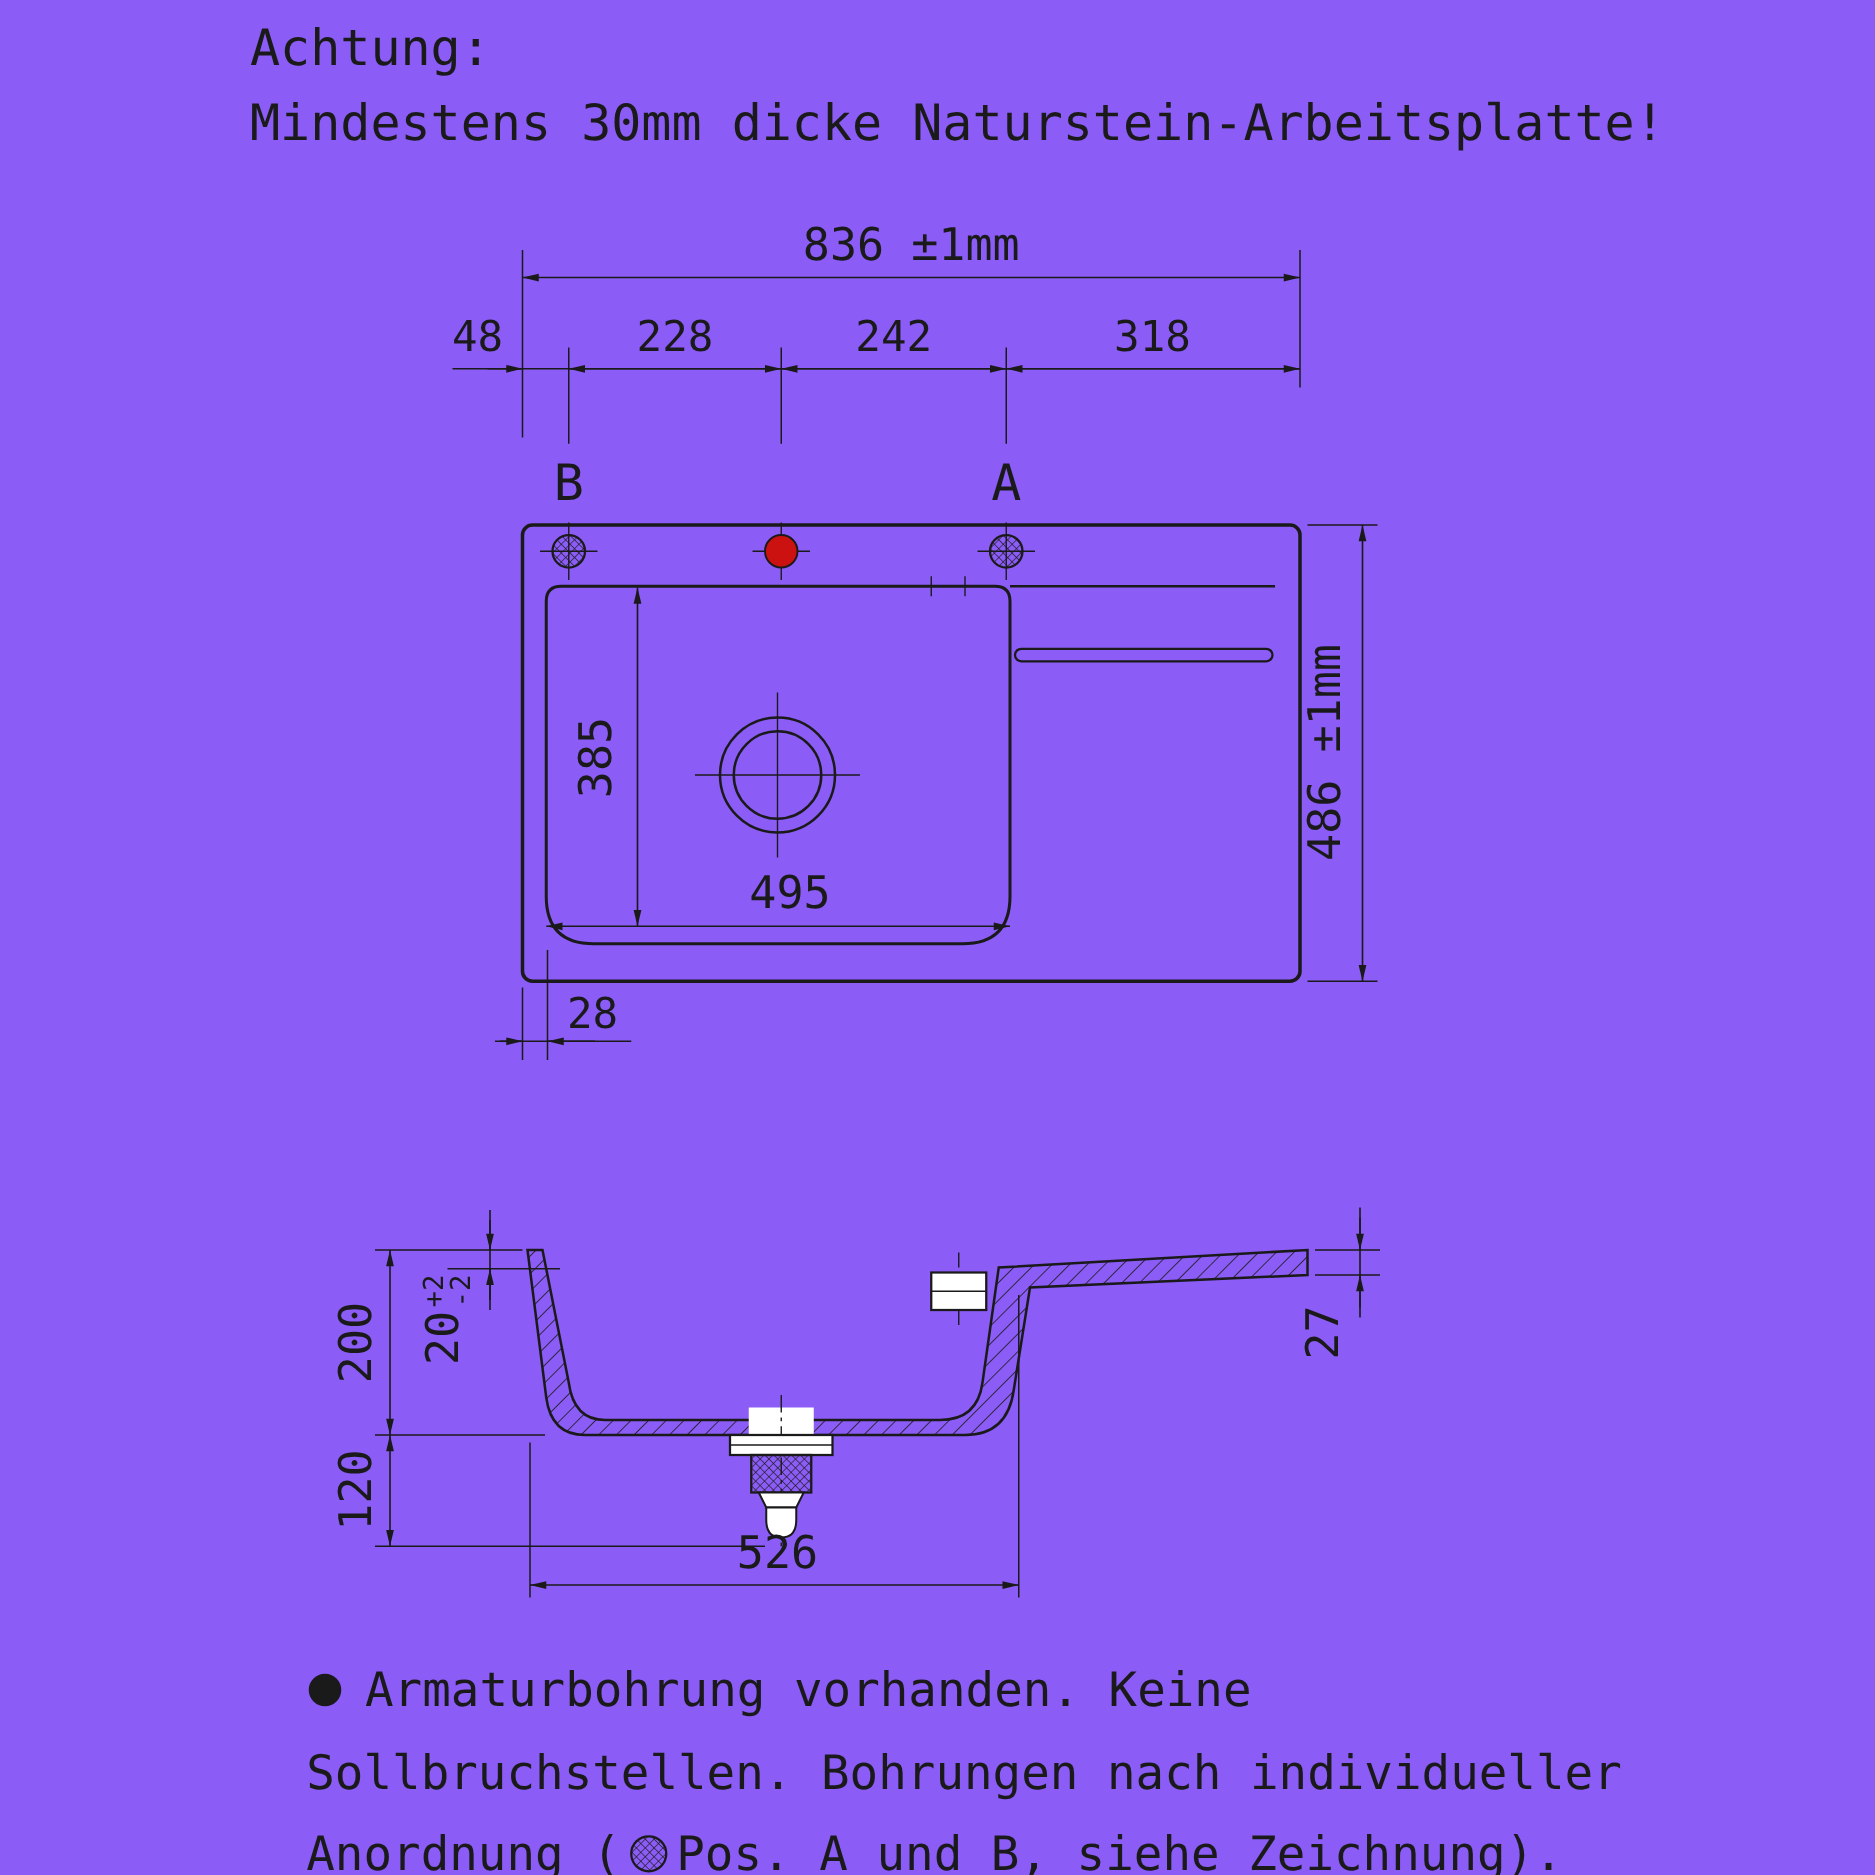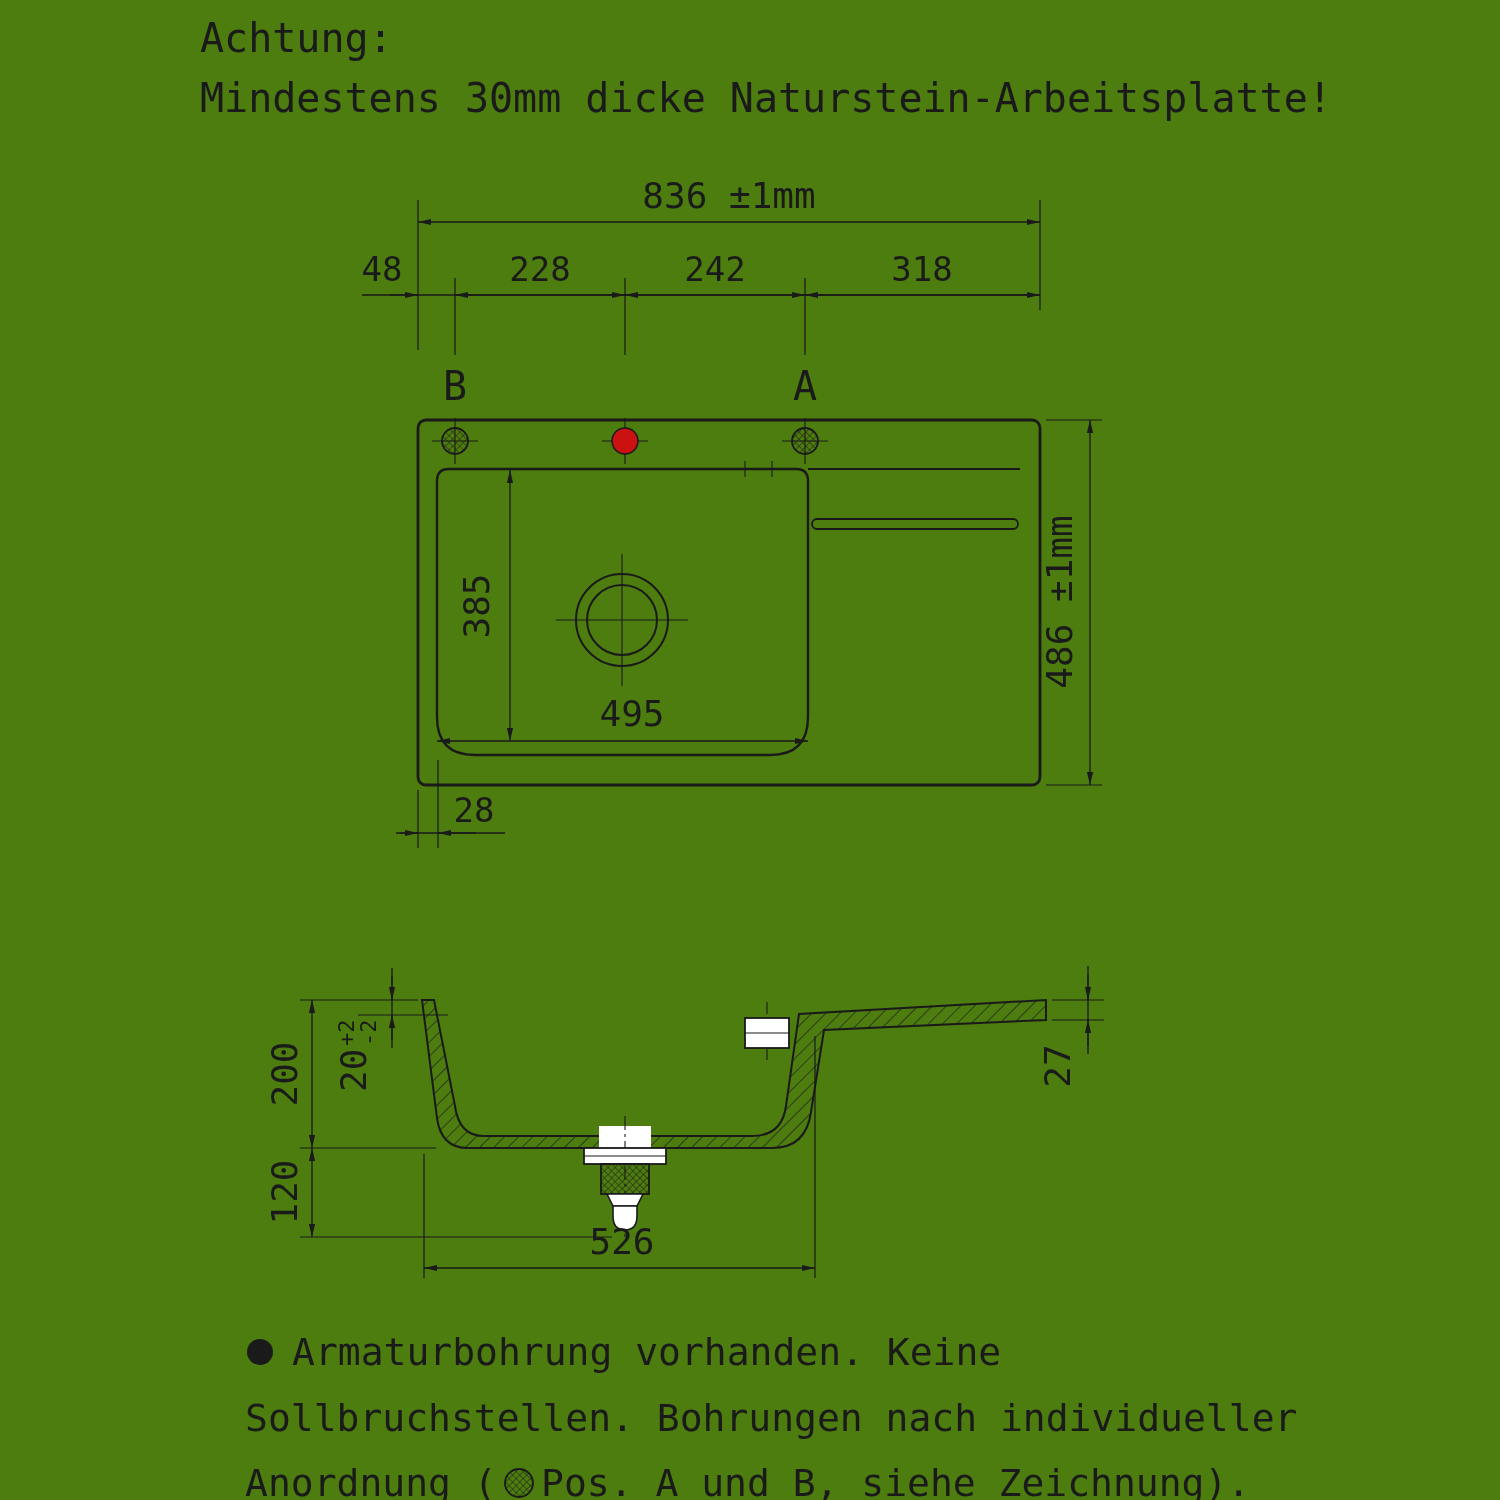--- a/index.html
+++ b/index.html
@@ -1,16 +1,16 @@
 <!DOCTYPE html>
 <html><head>
 <meta charset="utf-8">
 <style>
   html,body{margin:0;padding:0;background:#ffffff;}
-  .page{position:relative;width:1500px;height:1500px;background:#4d7c0f;overflow:hidden;}
+  .page{position:relative;width:1500px;height:1500px;background:#8b5cf6;overflow:hidden;}
   svg{display:block;}
   text{font-family:"DejaVu Sans Mono","Liberation Mono",monospace;fill:#1a1a1a;}
   .obj{stroke:#1a1a1a;fill:none;}
   .dim{stroke:#1a1a1a;stroke-width:1.3;fill:none;}
   .ext{stroke:#1a1a1a;stroke-width:1.2;fill:none;}
   .thin{stroke:#1a1a1a;stroke-width:1.1;fill:none;}
 </style>
 </head>
 <body>
 

